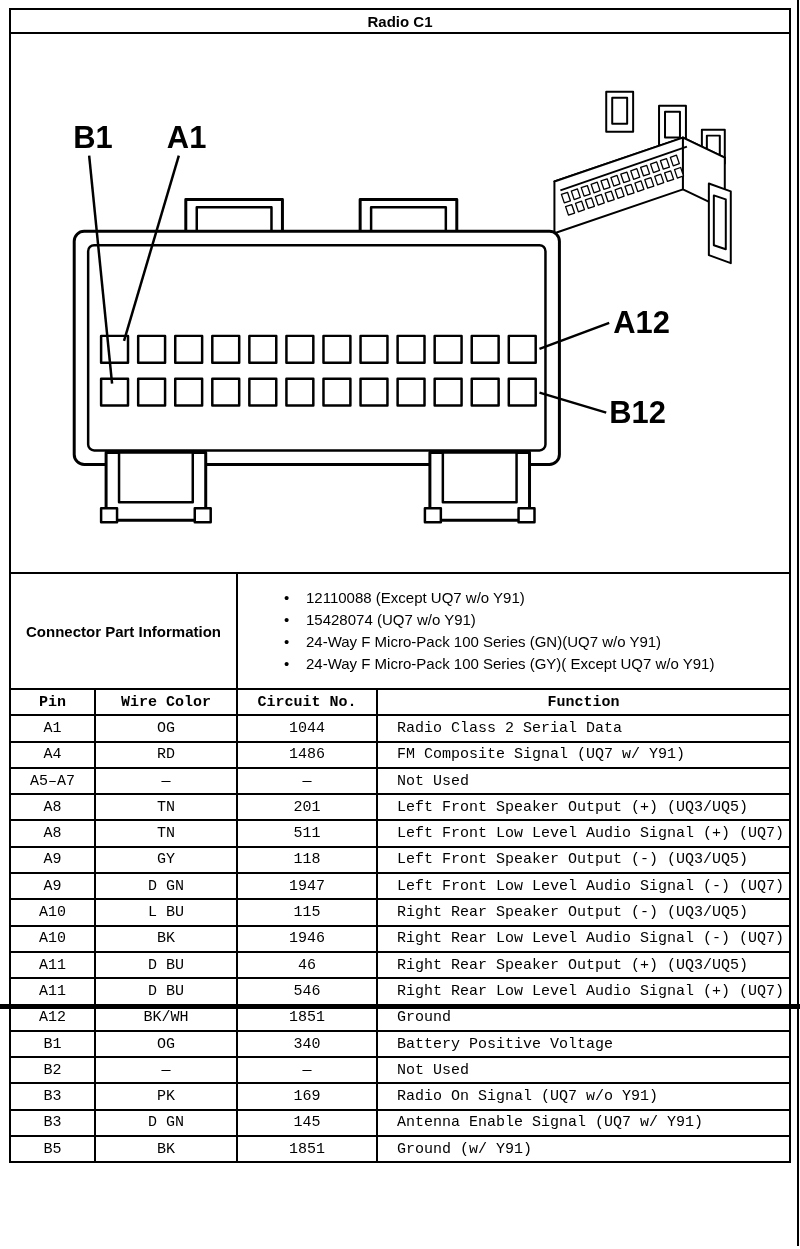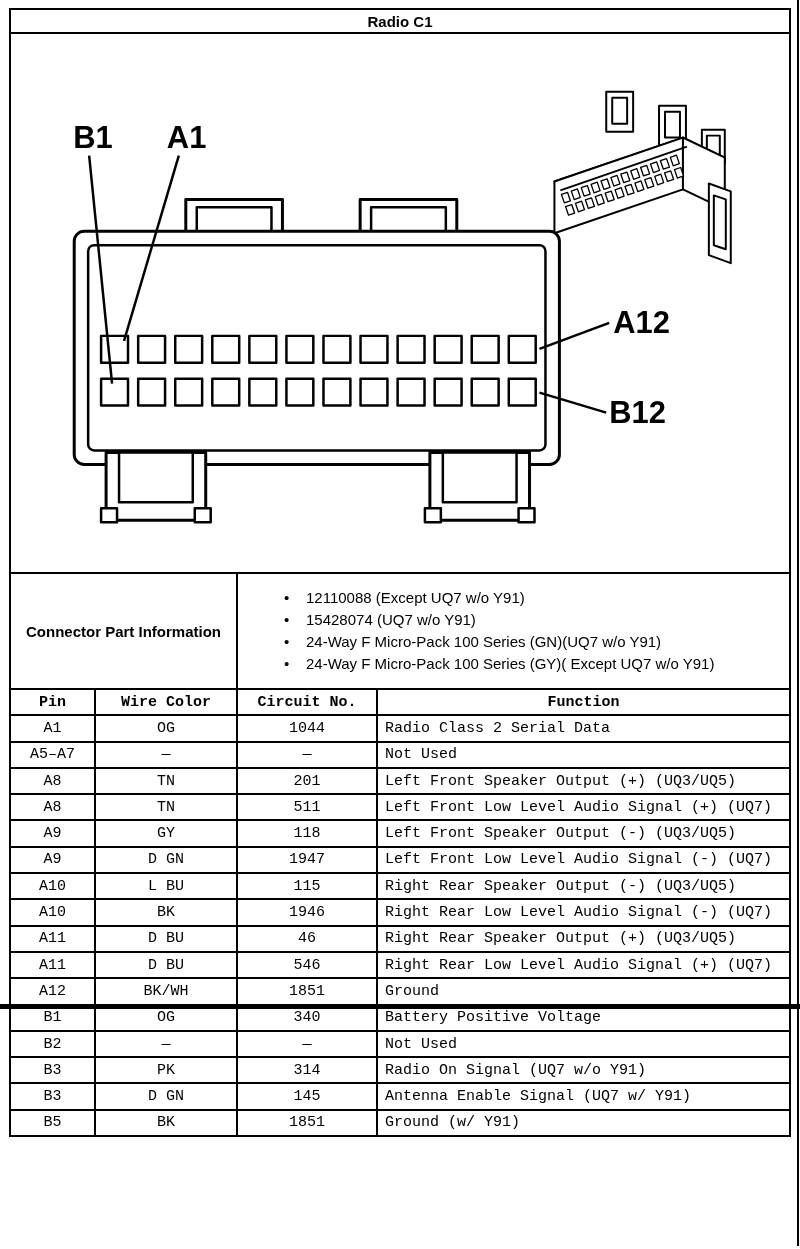--- a/index.html
+++ b/index.html
@@ -13,21 +13,21 @@
   .info-row{display:flex;border-left:2px solid #000;border-right:2px solid #000;height:114px;box-sizing:border-box;}
   .info-left{width:227px;border-right:2px solid #000;display:flex;align-items:center;justify-content:center;
              font-weight:bold;font-size:15px;text-align:left;box-sizing:border-box;}
   .info-right{flex:1;padding:13px 10px 0 46px;box-sizing:border-box;}
   .info-item{display:flex;font-size:15px;line-height:22px;}
   .info-item .bullet{width:22px;flex:0 0 22px;}
   table.pinout{width:100%;border-collapse:collapse;table-layout:fixed;font-family:Liberation Mono, monospace;}
   .pinout th,.pinout td{border:2px solid #000;font-size:15px;height:26.3px;box-sizing:border-box;
                         padding:1px 4px;text-align:center;overflow:hidden;white-space:nowrap;}
   .pinout th{font-weight:bold;}
-  .pinout td.fn{text-align:left;padding-left:7px;}
+  .pinout td.fn{text-align:left;padding-left:19px;}
   .scan-edge-right{position:absolute;top:0;right:1px;width:2px;height:1246px;background:#000;}
   .scan-edge-bottom{position:absolute;left:0;bottom:2px;width:800px;height:5px;background:#000;}
 </style>
 </head>
 <body>
 
 <div class="page">
 
   <div class="title-bar">Radio C1</div>
 
@@ -174,20 +174,26 @@
         </tr>
     </thead>
     <tbody>
         <tr>
           <td>A1</td>
           <td>OG</td>
           <td>1044</td>
           <td class="fn">Radio Class 2 Serial Data</td>
         </tr>
         <tr>
+          <td>A4</td>
+          <td>RD</td>
+          <td>1486</td>
+          <td class="fn">FM Composite Signal (UQ7 w/ Y91)</td>
+        </tr>
+        <tr>
           <td>A5–A7</td>
           <td>—</td>
           <td>—</td>
           <td class="fn">Not Used</td>
         </tr>
         <tr>
           <td>A8</td>
           <td>TN</td>
           <td>201</td>
           <td class="fn">Left Front Speaker Output (+) (UQ3/UQ5)</td>
@@ -248,21 +254,21 @@
         </tr>
         <tr>
           <td>B2</td>
           <td>—</td>
           <td>—</td>
           <td class="fn">Not Used</td>
         </tr>
         <tr>
           <td>B3</td>
           <td>PK</td>
-          <td>314</td>
+          <td>169</td>
           <td class="fn">Radio On Signal (UQ7 w/o Y91)</td>
         </tr>
         <tr>
           <td>B3</td>
           <td>D GN</td>
           <td>145</td>
           <td class="fn">Antenna Enable Signal (UQ7 w/ Y91)</td>
         </tr>
         <tr>
           <td>B5</td>

